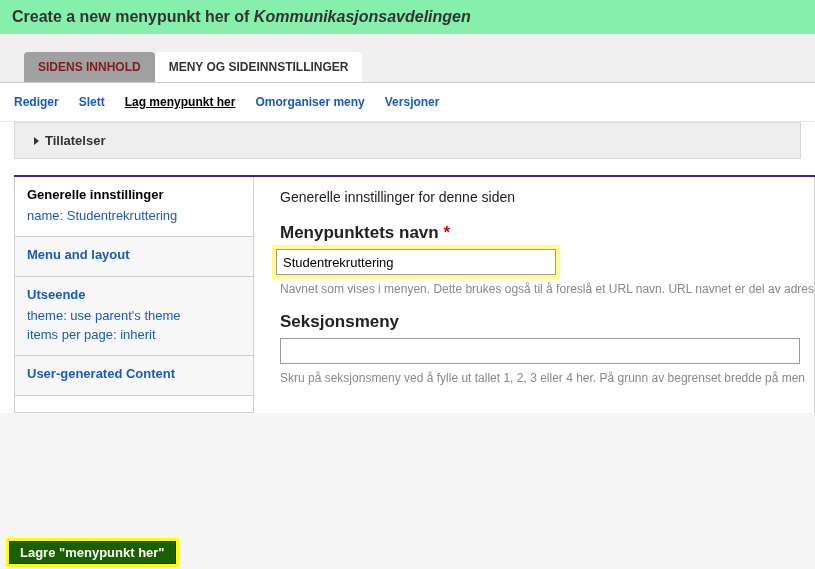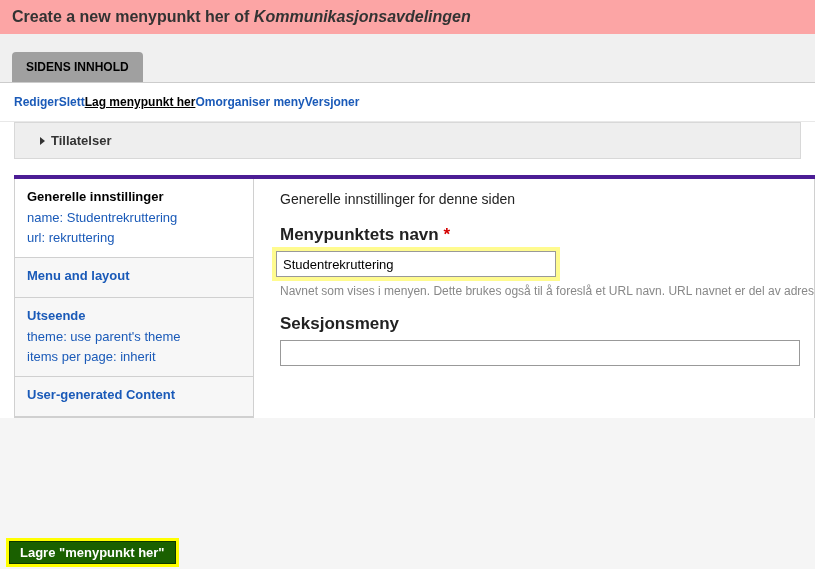--- a/index.html
+++ b/index.html
@@ -10,21 +10,21 @@
     body {
       font-family: "Segoe UI", Tahoma, Arial, sans-serif;
       font-size: 13px;
       background: #f5f5f5;
       color: #333;
       width: 815px;
       height: 569px;
       overflow: hidden;
     }
     .header {
-      background: #fca5a5;
+      background: #86efac;
       padding: 8px 12px;
     }
     .header-title {
       font-size: 16px;
       font-weight: bold;
     }
     .header-title .italic {
       font-style: italic;
       font-weight: bold;
     }
@@ -39,66 +39,68 @@
     }
     .tab {
       padding: 8px 14px;
       font-size: 12px;
       font-weight: bold;
       border-radius: 4px 4px 0 0;
       cursor: pointer;
     }
     .tab-inactive {
       background: #a0a0a0;
-      color: #000000;
+      color: #7f1d1d;
+      margin-left: 12px;
     }
     .tab-active {
       background: #fff;
       color: #333;
     }
     .subnav {
       background: #fff;
       padding: 12px 14px;
       display: flex;
+      gap: 20px;
       border-bottom: 1px solid #e8e8e8;
     }
     .subnav-link {
       color: #1a5ab8;
       font-weight: bold;
       font-size: 12px;
       cursor: pointer;
     }
     .subnav-link.current {
       color: #000;
       text-decoration: underline;
     }
     .permissions-bar {
       margin: 0 14px 16px 14px;
       background: #eeeeee;
       border: 1px solid #d8d8d8;
-      padding: 10px 25px;
+      padding: 10px 19px;
       display: flex;
       align-items: center;
       gap: 6px;
     }
     .caret-right {
       width: 0;
       height: 0;
       border-top: 4px solid transparent;
       border-bottom: 4px solid transparent;
       border-left: 5px solid #333;
     }
     .perm-label {
       font-weight: bold;
       font-size: 13px;
     }
     .content {
       display: flex;
       margin-left: 14px;
-      border-top: 4px solid #4c1d95;
+      border-top: 2px solid #4c1d95;
     }
     .sidebar {
       width: 240px;
       border: 1px solid #d0d0d0;
       border-top: none;
     }
     .sidebar-section {
       border-bottom: 1px solid #d0d0d0;
       padding: 10px 12px;
     }
@@ -208,20 +210,21 @@
 
 <div class="header">
   <div class="header-title">
     <span>Create a new menypunkt her of </span><span class="italic">Kommunikasjonsavdelingen</span>
   </div>
 </div>
 
 <div class="tabs-bar">
   <div class="tabs">
     <div class="tab tab-inactive">SIDENS INNHOLD</div>
+    <div class="tab tab-active">MENY OG SIDEINNSTILLINGER</div>
   </div>
 </div>
 
 <div class="white-wrap">
   <div class="subnav">
     <span class="subnav-link">Rediger</span>
     <span class="subnav-link">Slett</span>
     <span class="subnav-link current">Lag menypunkt her</span>
     <span class="subnav-link">Omorganiser meny</span>
     <span class="subnav-link">Versjoner</span>
@@ -230,21 +233,20 @@
   <div class="permissions-bar">
     <span class="caret-right"></span>
     <span class="perm-label">Tillatelser</span>
   </div>
 
   <div class="content">
     <div class="sidebar">
       <div class="sidebar-section active">
         <div class="sidebar-title active">Generelle innstillinger</div>
         <div class="sidebar-line active">name: Studentrekruttering</div>
-        <div class="sidebar-line active">url: rekruttering</div>
       </div>
       <div class="sidebar-section inactive">
         <div class="sidebar-title">Menu and layout</div>
       </div>
       <div class="sidebar-section inactive">
         <div class="sidebar-title">Utseende</div>
         <div class="sidebar-line">theme: use parent's theme</div>
         <div class="sidebar-line">items per page: inherit</div>
       </div>
       <div class="sidebar-section inactive">
@@ -263,20 +265,21 @@
         <span class="highlight-wrap">
           <input type="text" class="text-input name" value="Studentrekruttering" style="">
         </span>
         <div class="help-text">Navnet som vises i menyen. Dette brukes også til å foreslå et URL navn. URL navnet er del av adressen, som i www.nmbu.no/forskning/disputaser</div>
       </div>
 
 
       <div class="form-group">
         <label class="form-label">Seksjonsmeny</label>
         <input type="text" class="text-input section" value="" style="">
+        <div class="help-text">Skru på seksjonsmeny ved å fylle ut tallet 1, 2, 3 eller 4 her. På grunn av begrenset bredde på men</div>
       </div>
     </div>
   </div>
 </div>
 
 <div class="save-button-wrap">
   <button class="save-button">Lagre "menypunkt her"</button>
 </div>
 
 </body></html>

